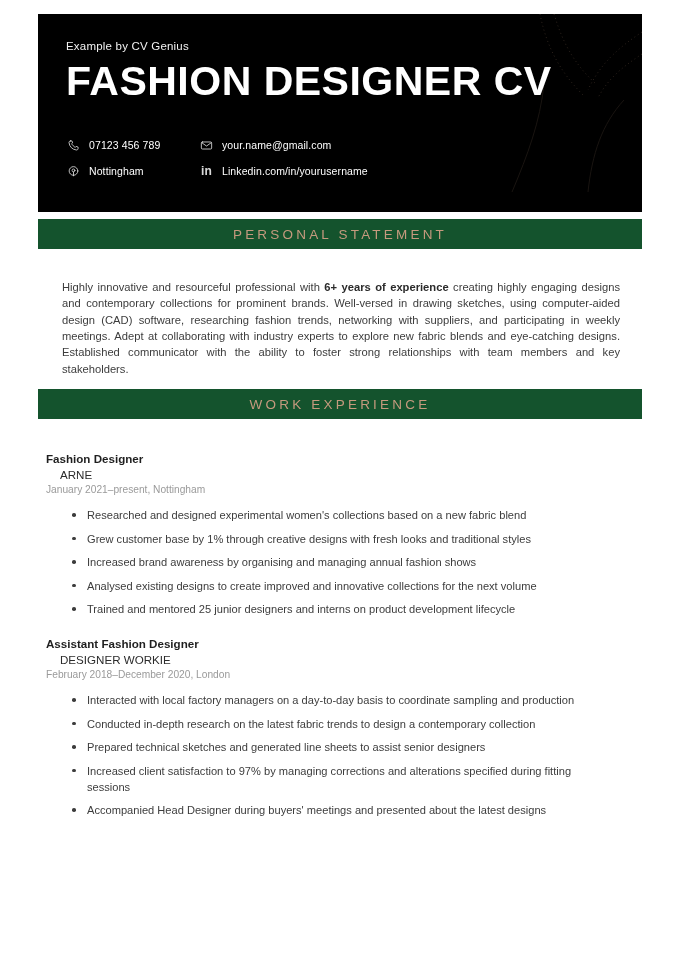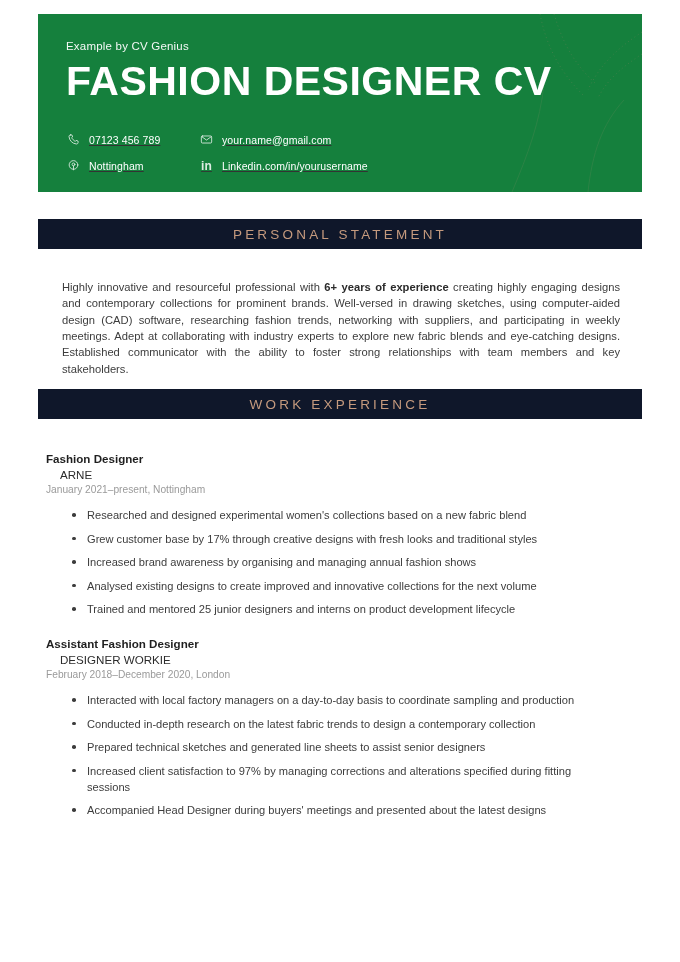--- a/index.html
+++ b/index.html
@@ -23,22 +23,22 @@
     position: relative;
     box-sizing: border-box;
   }
 
   
   .header {
     position: absolute;
     left: 38px;
     top: 14px;
     width: 604px;
-    height: 178px;
-    background: #15803d;
+    height: 198px;
+    background: #000000;
     overflow: hidden;
   }
   .header-deco {
     position: absolute;
     right: 0;
     top: 0;
     width: 150px;
     height: 178px;
     opacity: 0.30;
     pointer-events: none;
@@ -67,23 +67,22 @@
 
   .contact-grid {
     position: absolute;
     left: 66px;
     top: 132px;
     z-index: 3;
     width: 520px;
   }
   .contact-row {
     display: flex;
-    align-items: flex-start;
+    align-items: center;
     height: 26px;
-    text-decoration: underline;
   }
   .contact-item {
     display: flex;
     align-items: center;
     color: #ffffff;
     font-size: 10.5px;
     letter-spacing: 0.1px;
   }
   .contact-item.col1 { width: 133px; }
   .contact-icon {
@@ -104,21 +103,21 @@
     line-height: 1;
     font-family: "Liberation Sans", sans-serif;
   }
 
   
   .section-bar {
     position: absolute;
     left: 38px;
     width: 604px;
     height: 30px;
-    background: #0f172a;
+    background: #14532d;
     display: flex;
     align-items: center;
     justify-content: center;
   }
   .section-bar-text {
     font-size: 13.5px;
     letter-spacing: 3.2px;
     color: #c59a7e;
     font-weight: normal;
   }
@@ -262,21 +261,21 @@
   </div>
 
   <div class="jobs">
 
     <div class="job">
       <p class="job-title">Fashion Designer</p>
       <p class="job-company">ARNE</p>
       <p class="job-dates">January 2021–present, Nottingham</p>
       <ul class="bullets">
         <li>Researched and designed experimental women's collections based on a new fabric blend</li>
-        <li>Grew customer base by 17% through creative designs with fresh looks and traditional styles</li>
+        <li>Grew customer base by 1% through creative designs with fresh looks and traditional styles</li>
         <li>Increased brand awareness by organising and managing annual fashion shows</li>
         <li>Analysed existing designs to create improved and innovative collections for the next volume</li>
         <li>Trained and mentored 25 junior designers and interns on product development lifecycle</li>
       </ul>
     </div>
 
     <div class="job-gap"></div>
 
     <div class="job">
       <p class="job-title">Assistant Fashion Designer</p>

